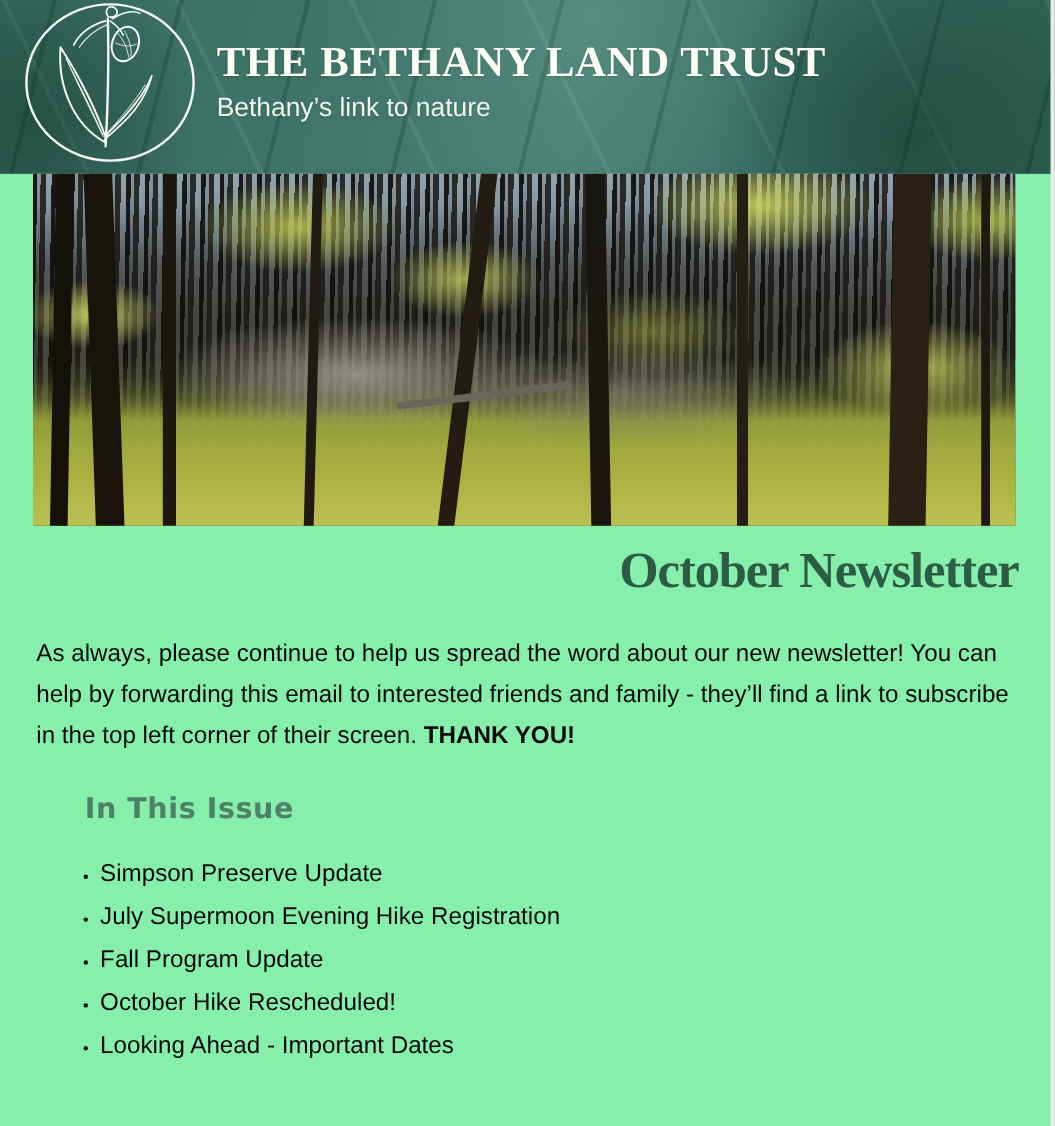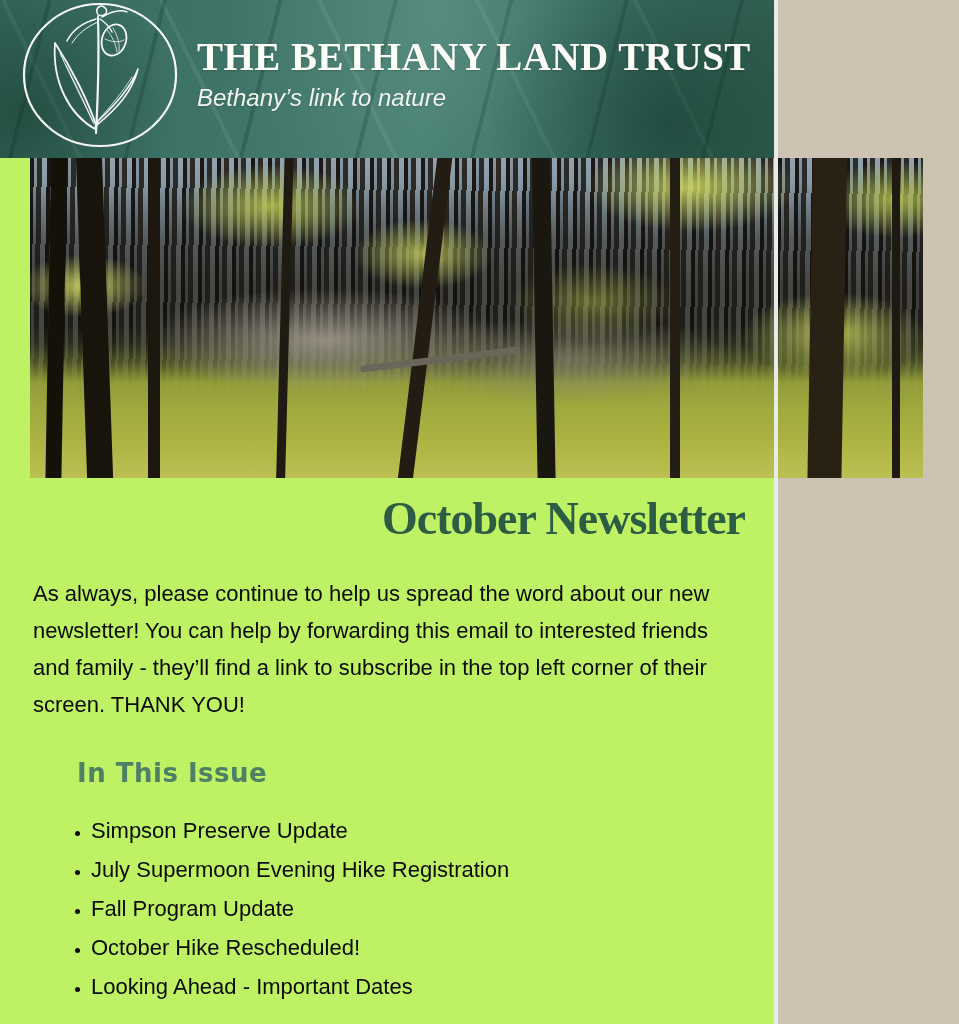--- a/index.html
+++ b/index.html
@@ -2,21 +2,21 @@
 <html><head>
 <meta charset="utf-8">
 <style>
   * { margin: 0; padding: 0; box-sizing: border-box; }
   html, body { width: 959px; height: 1024px; overflow: hidden; }
   body {
     font-family: "Liberation Sans", sans-serif;
     background: #cdc3b3;
     position: relative;
   }
-  .page { width: 778px; height: 1024px; position: relative; background: #bef264; }
+  .page { width: 959px; height: 1024px; position: relative; background: #86efac; }
 
   
   .banner {
     position: relative;
     width: 100%; height: 158px;
     background:
       radial-gradient(circle 260px at 86% 78%, rgba(16,48,38,0.50), rgba(16,48,38,0) 70%),
       radial-gradient(circle 220px at 3% 72%, rgba(14,44,34,0.45), rgba(14,44,34,0) 70%),
       radial-gradient(circle 300px at 56% 8%, rgba(165,205,188,0.16), rgba(165,205,188,0) 70%),
       repeating-linear-gradient(104deg, rgba(10,35,28,0) 0 46px, rgba(10,35,28,0.22) 46px 50px, rgba(10,35,28,0) 50px 112px),
@@ -28,21 +28,21 @@
   .banner-text { position: absolute; left: 197px; top: 34px; color: #ffffff; }
   .org-name {
     font-family: "Liberation Serif", serif;
     font-weight: 700; font-size: 39px; letter-spacing: 0.5px;
     color: #fdfdf8; text-shadow: 0 1px 2px rgba(0,0,0,0.18);
     white-space: nowrap;
   }
   .tagline {
     margin-top: 5px;
     font-family: "Liberation Sans", sans-serif;
-    font-style: italic; font-size: 24px; color: #f2f5ef;
+    font-size: 24px; color: #f2f5ef;
     text-shadow: 0 1px 2px rgba(0,0,0,0.15);
   }
 
   
   .hero {
     position: relative;
     margin-left: 30px;
     width: 893px; height: 320px;
     overflow: hidden;
     background-image:
@@ -88,21 +88,21 @@
     font-weight: 700; font-size: 46px; line-height: 53px;
     letter-spacing: -1px;
     color: #2d5c45;
     text-align: right;
   }
   .intro {
     margin-top: 30px;
     font-size: 22px; line-height: 37px;
     color: #0a0a0a;
   }
-  .intro strong { font-weight: 400; }
+  .intro strong { font-weight: 700; }
   .section-heading {
     margin-top: 32px;
     font-family: "DejaVu Sans", sans-serif;
     font-weight: 700; font-size: 26px; line-height: 36px;
     letter-spacing: 0.5px;
     color: #4d8065;
     margin-left: 44px;
   }
   .toc {
     margin-top: 26px;

